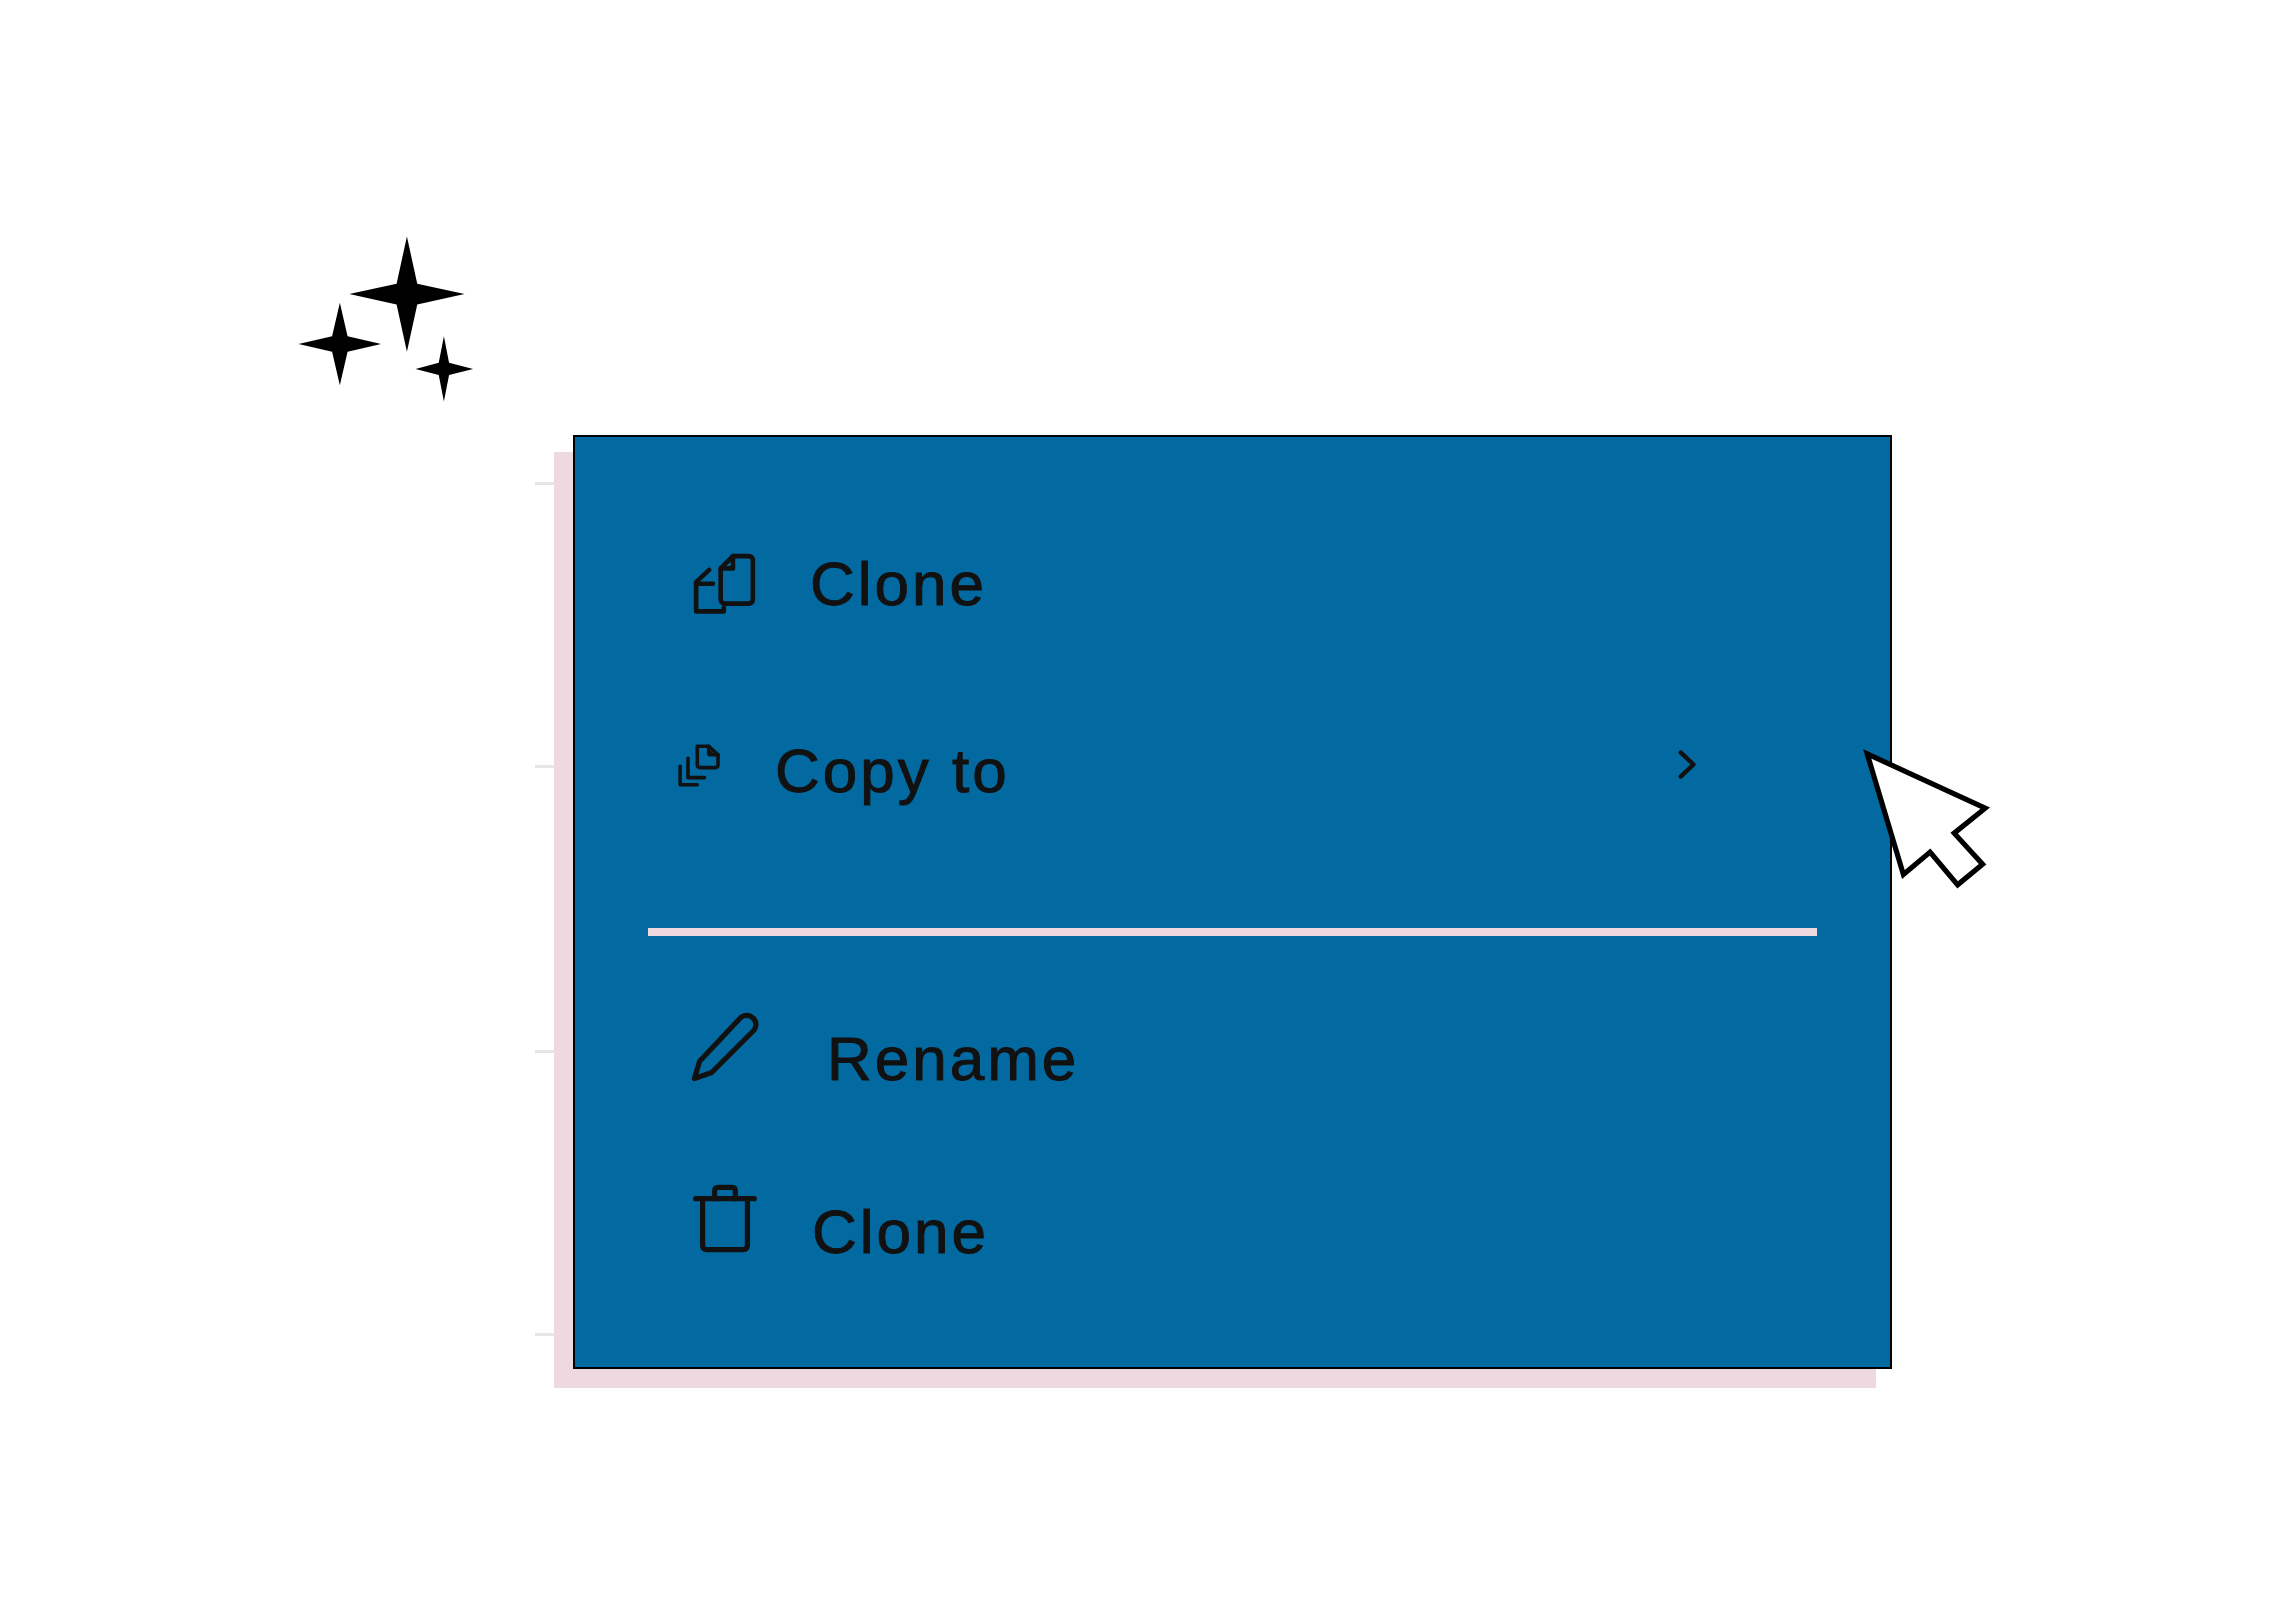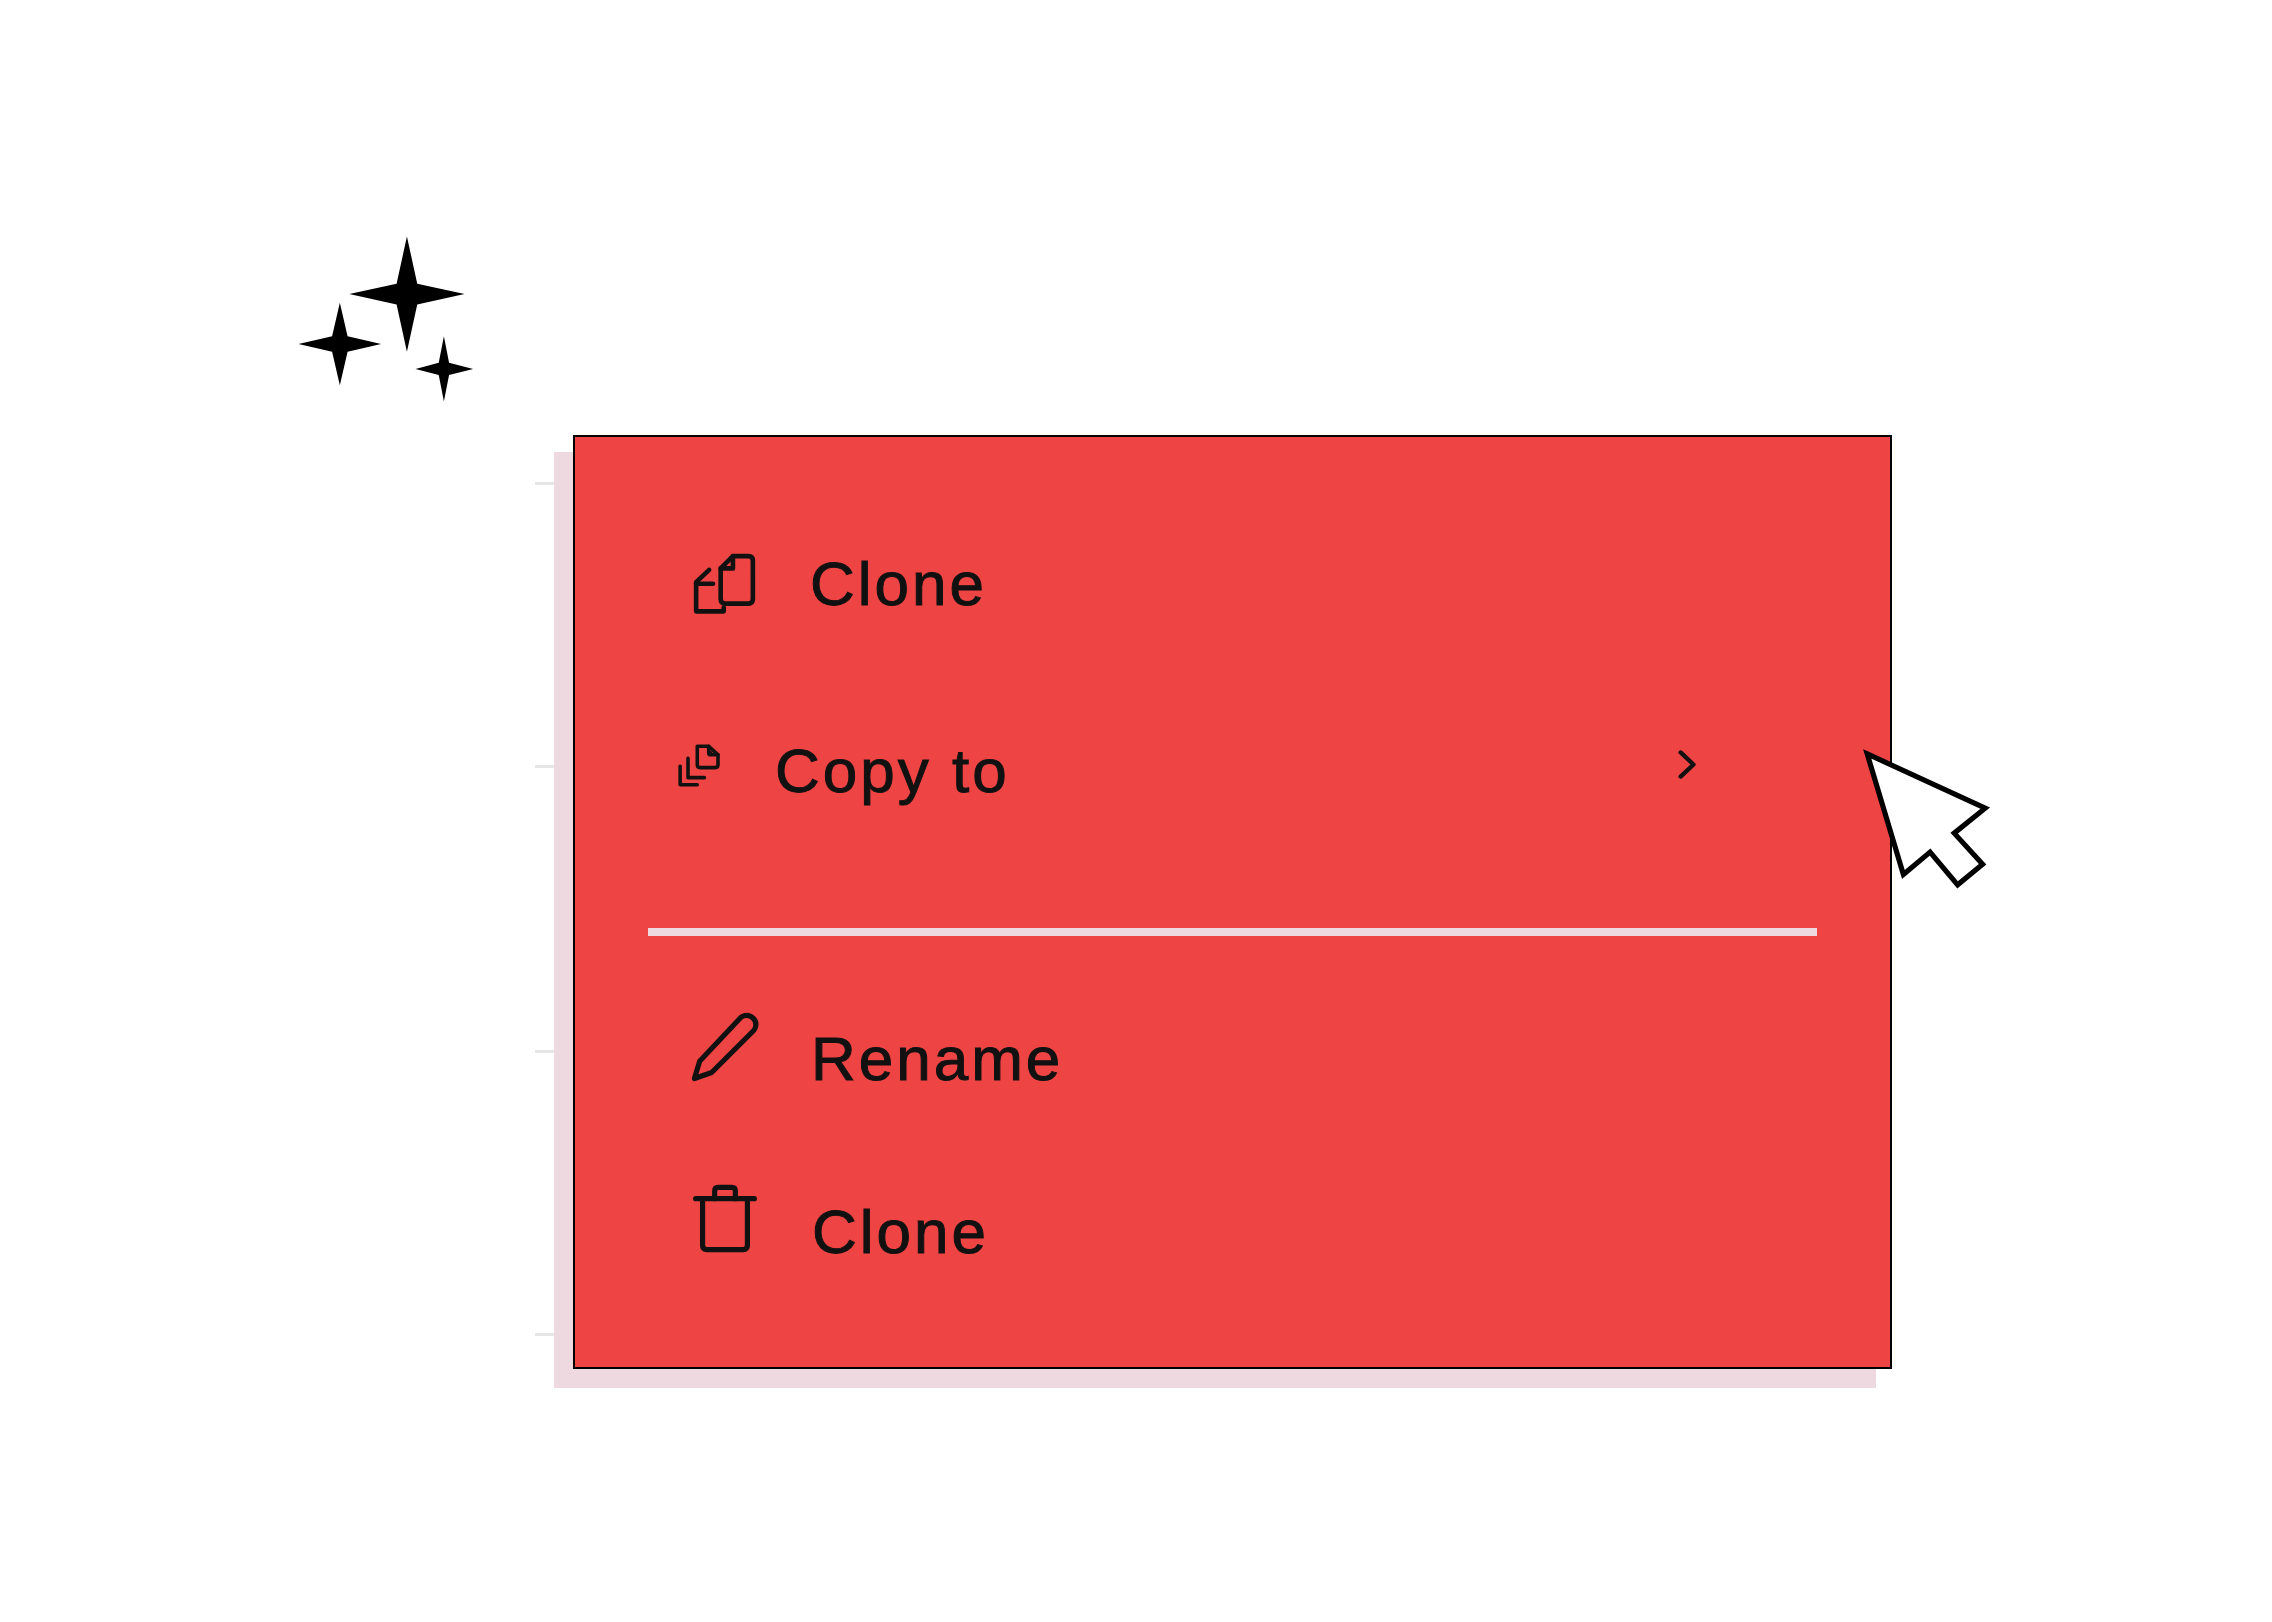--- a/index.html
+++ b/index.html
@@ -1,21 +1,21 @@
 <!DOCTYPE html>
 <html style="font-size:14px"><head>
 <meta charset="utf-8">
 <style>
   html, body { margin:0; padding:0; background:#ffffff; }
   body { width:2273px; height:1623px; position:relative; overflow:hidden;
          font-family:"Liberation Sans", sans-serif; color:#111111; }
   .tick { position:absolute; left:535px; width:21px; height:2.6px; background:#e6e6e6; }
   .shadow { position:absolute; left:554px; top:452px; width:1322px; height:936px; background:#efd9e1; }
   .menu { position:absolute; left:573px; top:435px; width:1315px; height:930px;
-          border:2.6px solid #000; background:#ef4444; }
+          border:2.6px solid #000; background:#0369a1; }
   .item { position:absolute; left:0; right:0; height:95px; cursor:pointer; }
   .item .label { position:absolute; font-size:62px; line-height:1; letter-spacing:3px;
                  -webkit-text-stroke:1px #111; color:#111; white-space:nowrap; }
   .item svg { position:absolute; overflow:visible; }
   .divider { position:absolute; left:73px; width:1169px; height:7.8px; background:#efd9e1; }
   .sparkles { position:absolute; left:293px; top:233px; width:190px; height:172px; }
   .cursor { position:absolute; left:1854px; top:741px; width:147px; height:155px; overflow:visible; }
 </style>
 </head>
 <body>
@@ -62,21 +62,21 @@
       <path d="M4 4 L19 18 L4 32" fill="none" stroke="#111" stroke-width="5" stroke-linecap="round" stroke-linejoin="round"></path>
     </svg>
   </div>
 
   <div class="divider" style="top:491px"></div>
 
   <div class="item" style="top:562px">
     <svg style="left:116px;top:14px;width:69px;height:69px" viewBox="0 0 80 80">
       <path d="M58 5 Q66 0 72 6 Q78 12 73 20 L24 69 L4 76 L10 56 Z" fill="none" stroke="#111" stroke-width="6" stroke-linejoin="round"></path>
     </svg>
-    <span class="label" style="left:236px;top:29px">Rename</span>
+    <span class="label" style="left:252px;top:29px">Rename</span>
   </div>
 
   <div class="item" style="top:735px">
     <svg style="left:118px;top:12px;width:64px;height:69px" viewBox="0 0 74 80">
       <g fill="none" stroke="#111" stroke-width="6" stroke-linejoin="round" stroke-linecap="round">
         <path d="M3 17 H71"></path>
         <path d="M25 17 V8 Q25 4 29 4 H45 Q49 4 49 8 V17"></path>
         <path d="M11 17 V71 Q11 76 16 76 H58 Q63 76 63 71 V17"></path>
       </g>
     </svg>

